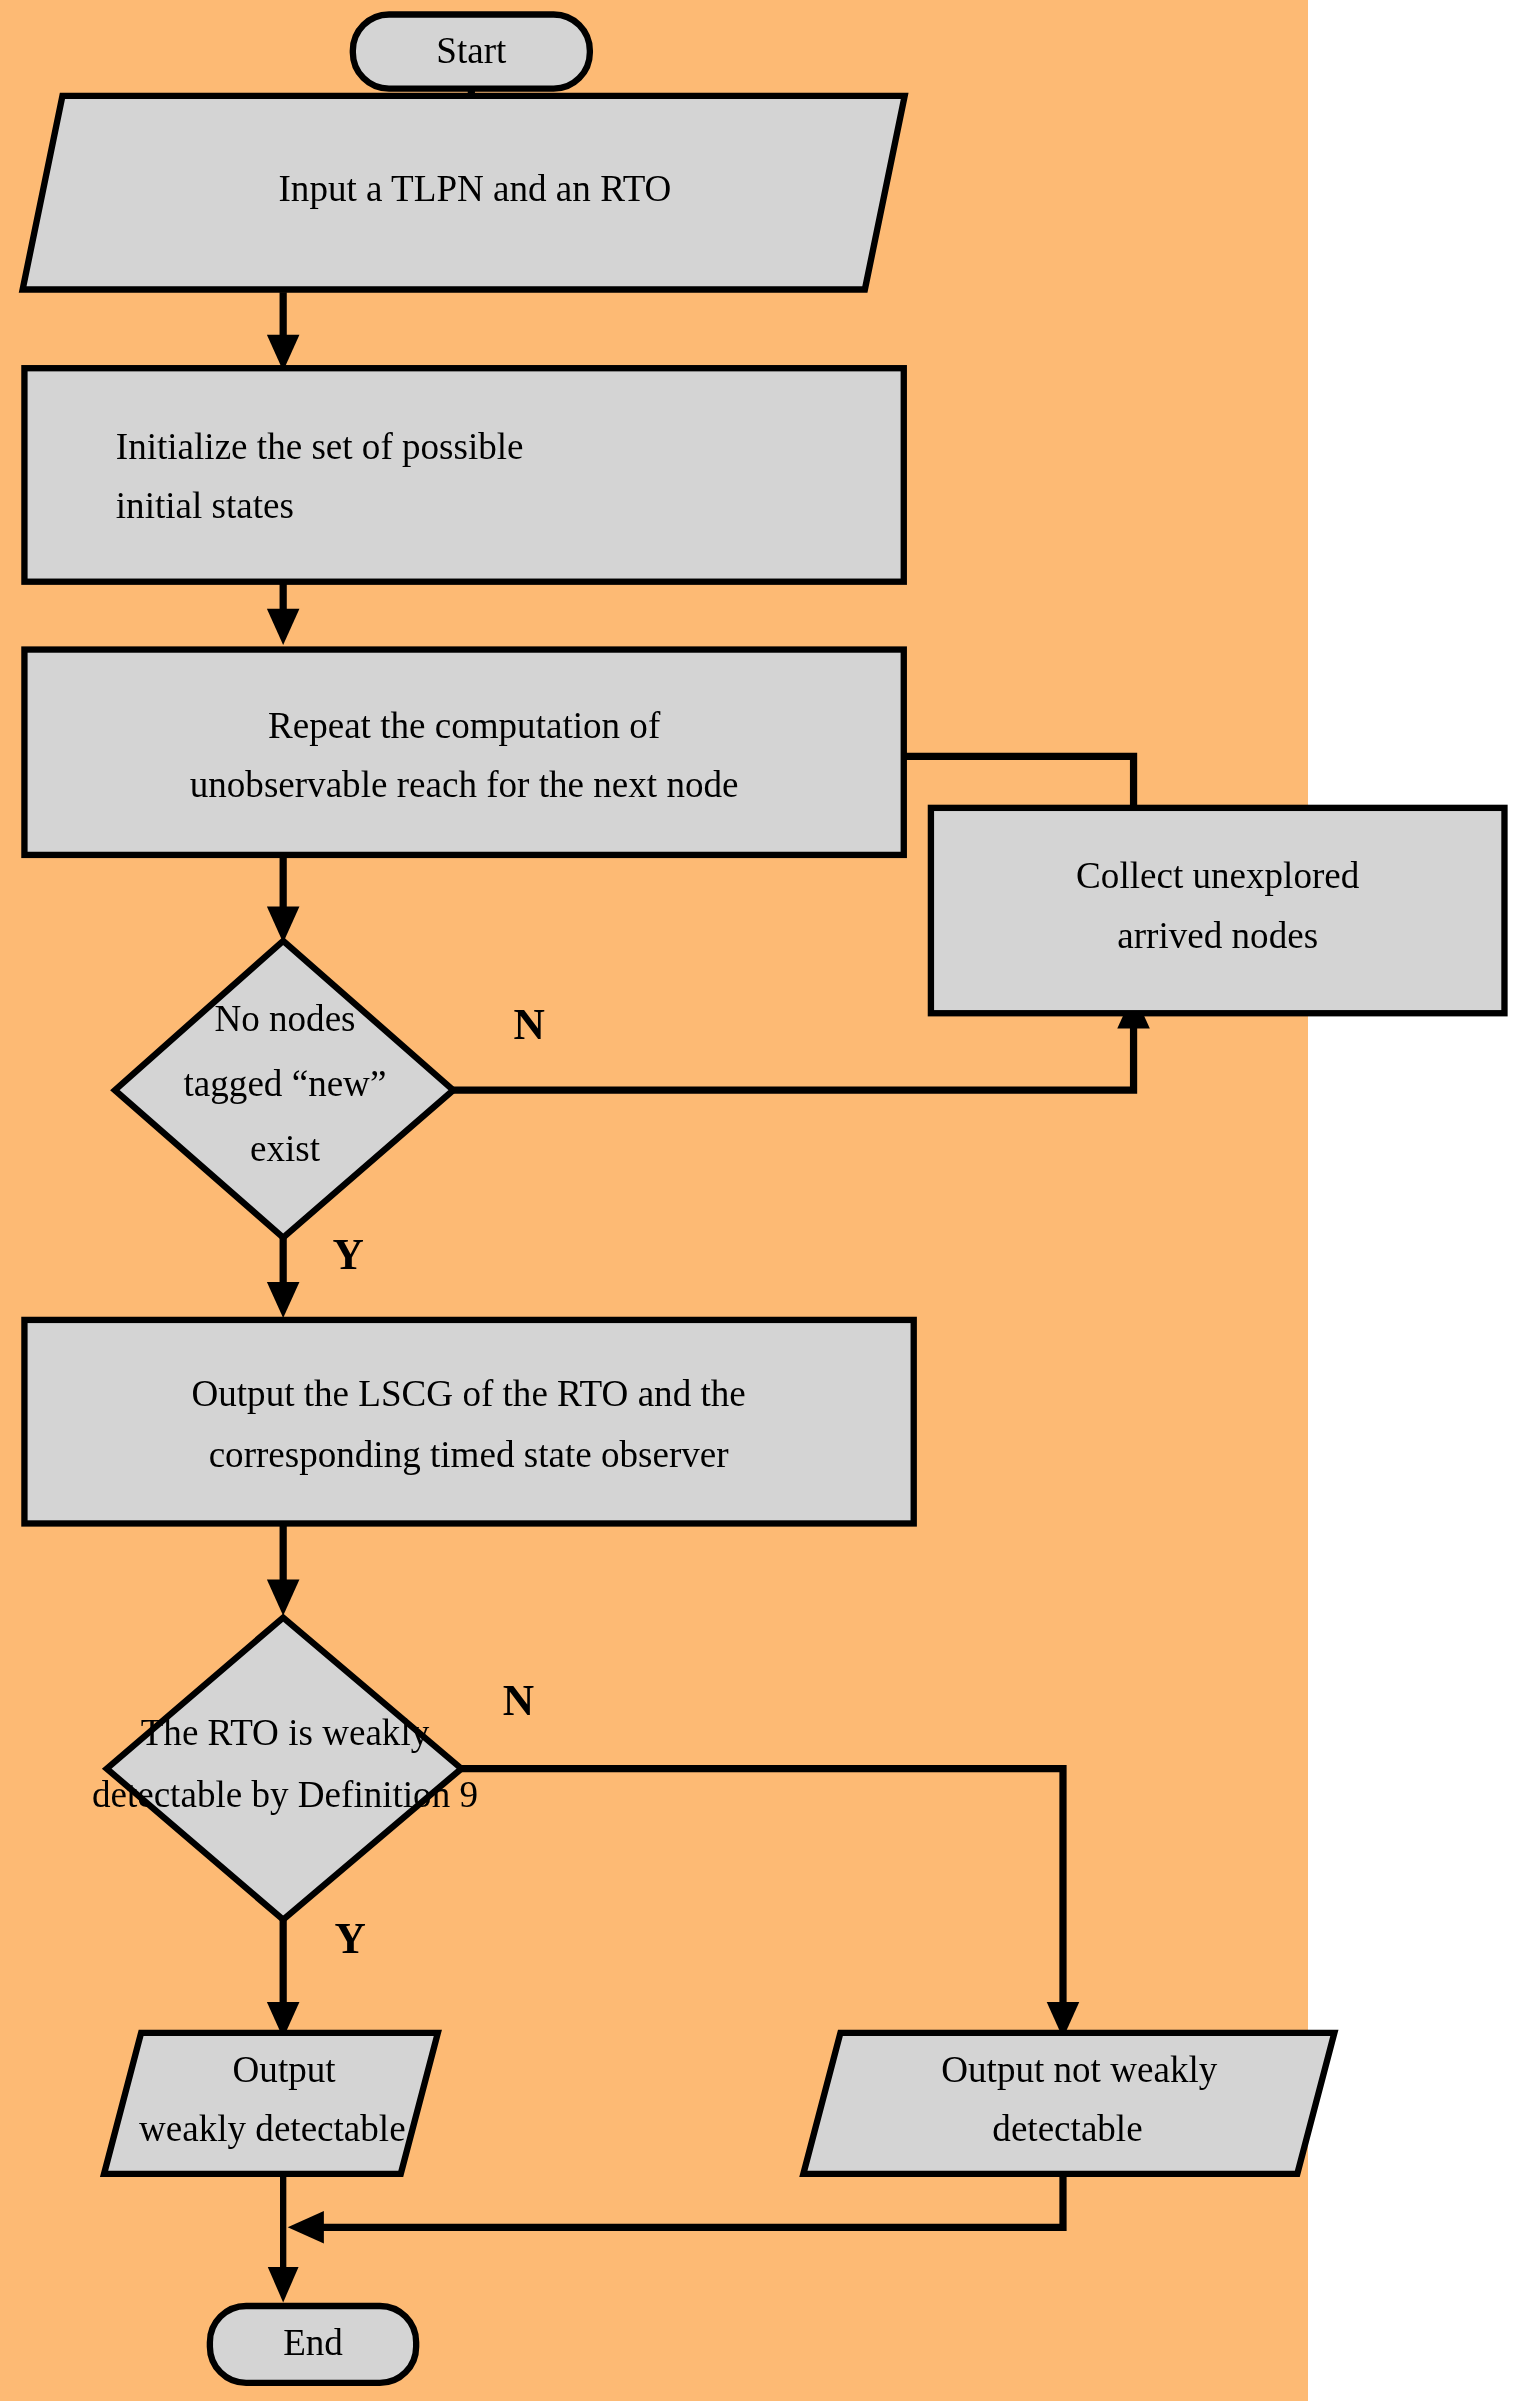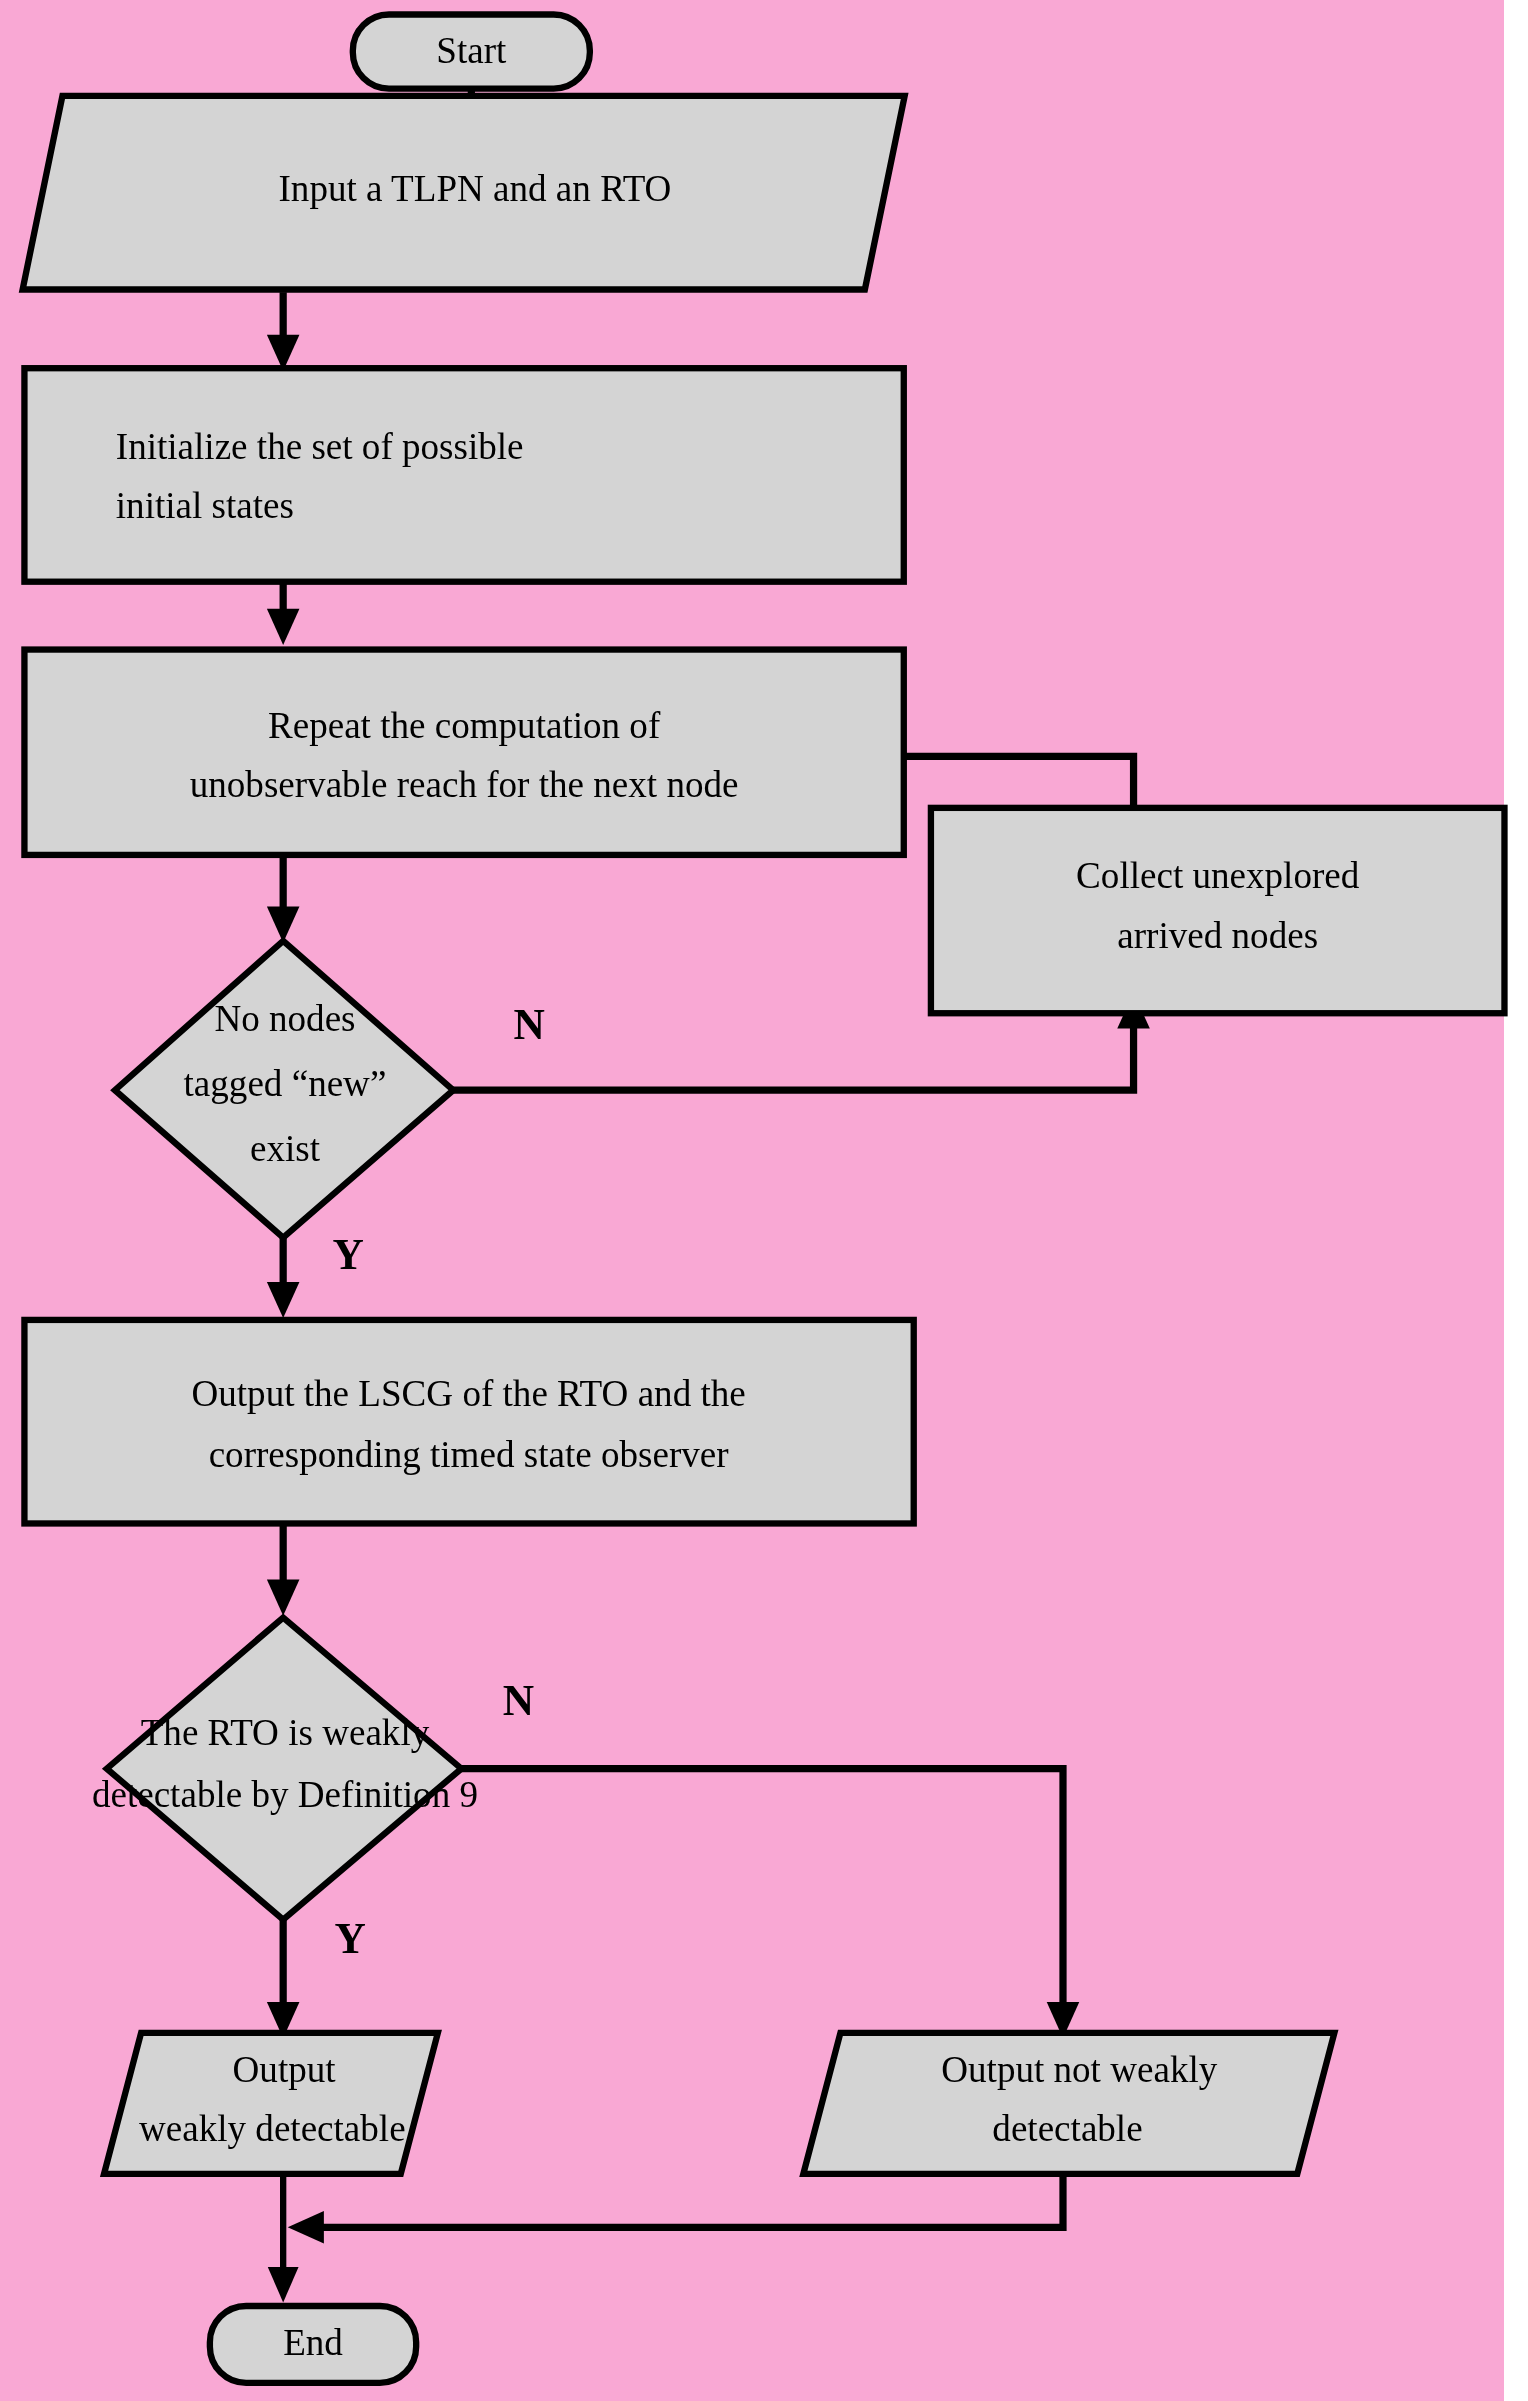--- a/index.html
+++ b/index.html
@@ -8,23 +8,23 @@
     background: #ffffff;
   }
   body {
     width: 1528px;
     height: 2401px;
     font-family: "Liberation Serif", "DejaVu Serif", serif;
     overflow: hidden;
   }
   #flowchart-root {
     position: relative;
-    width: 1504px;
+    width: 1308px;
     height: 2401px;
-    background: #f9a8d4;
+    background: #fdba74;
   }
   svg#flow-svg {
     display: block;
     width: 1528px;
     height: 2401px;
   }
   .node-shape {
     fill: #d4d4d4;
     stroke: #000000;
     stroke-width: 7;

